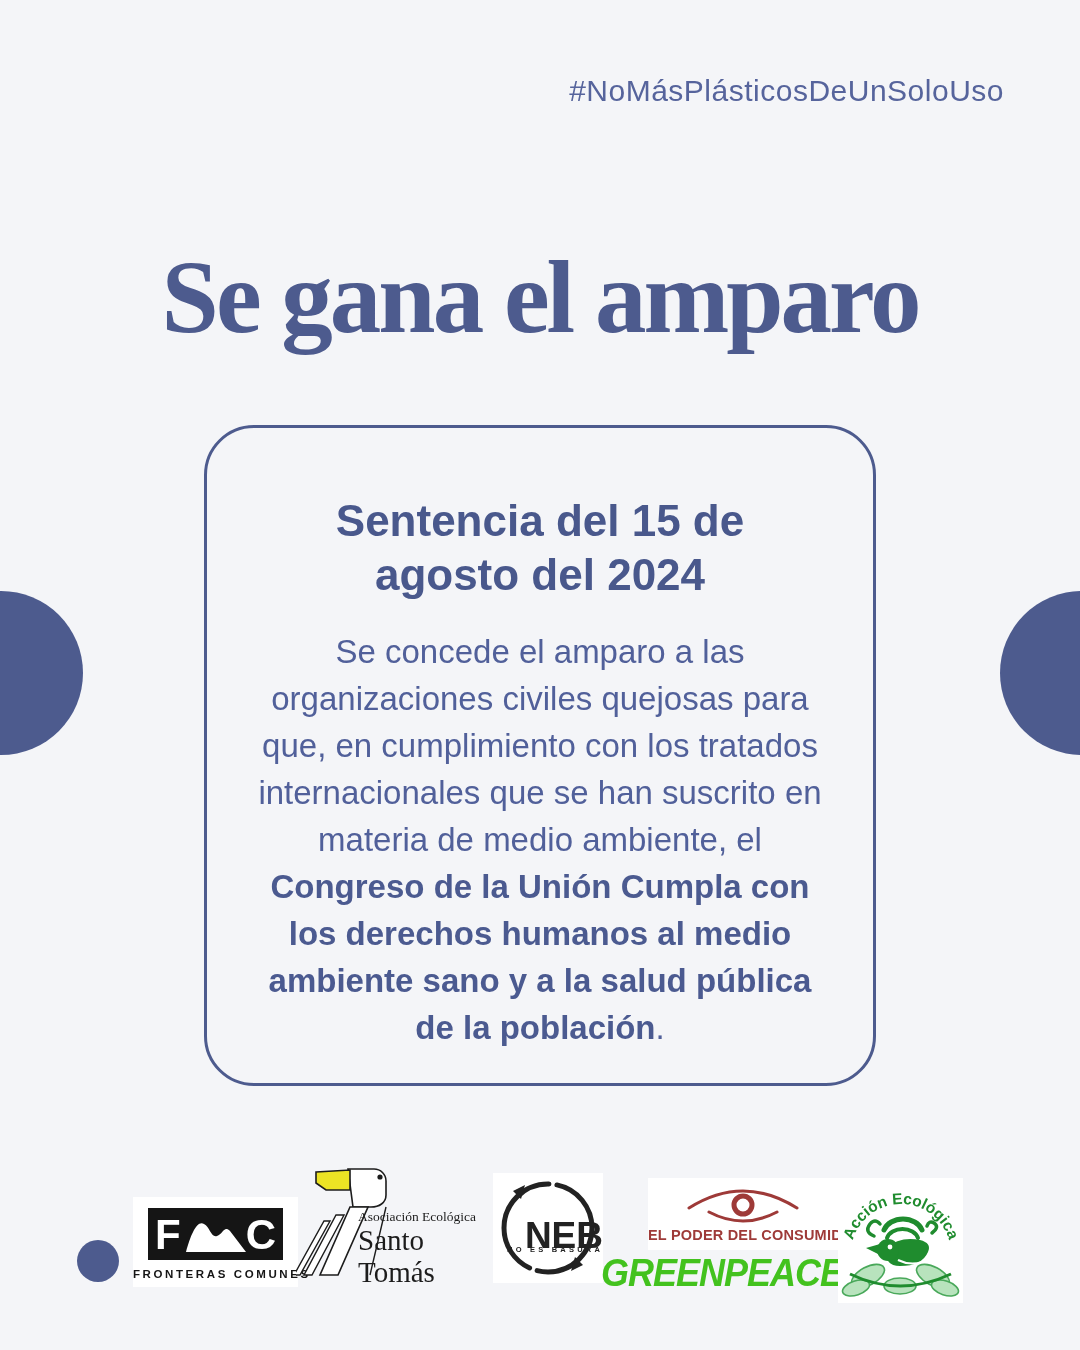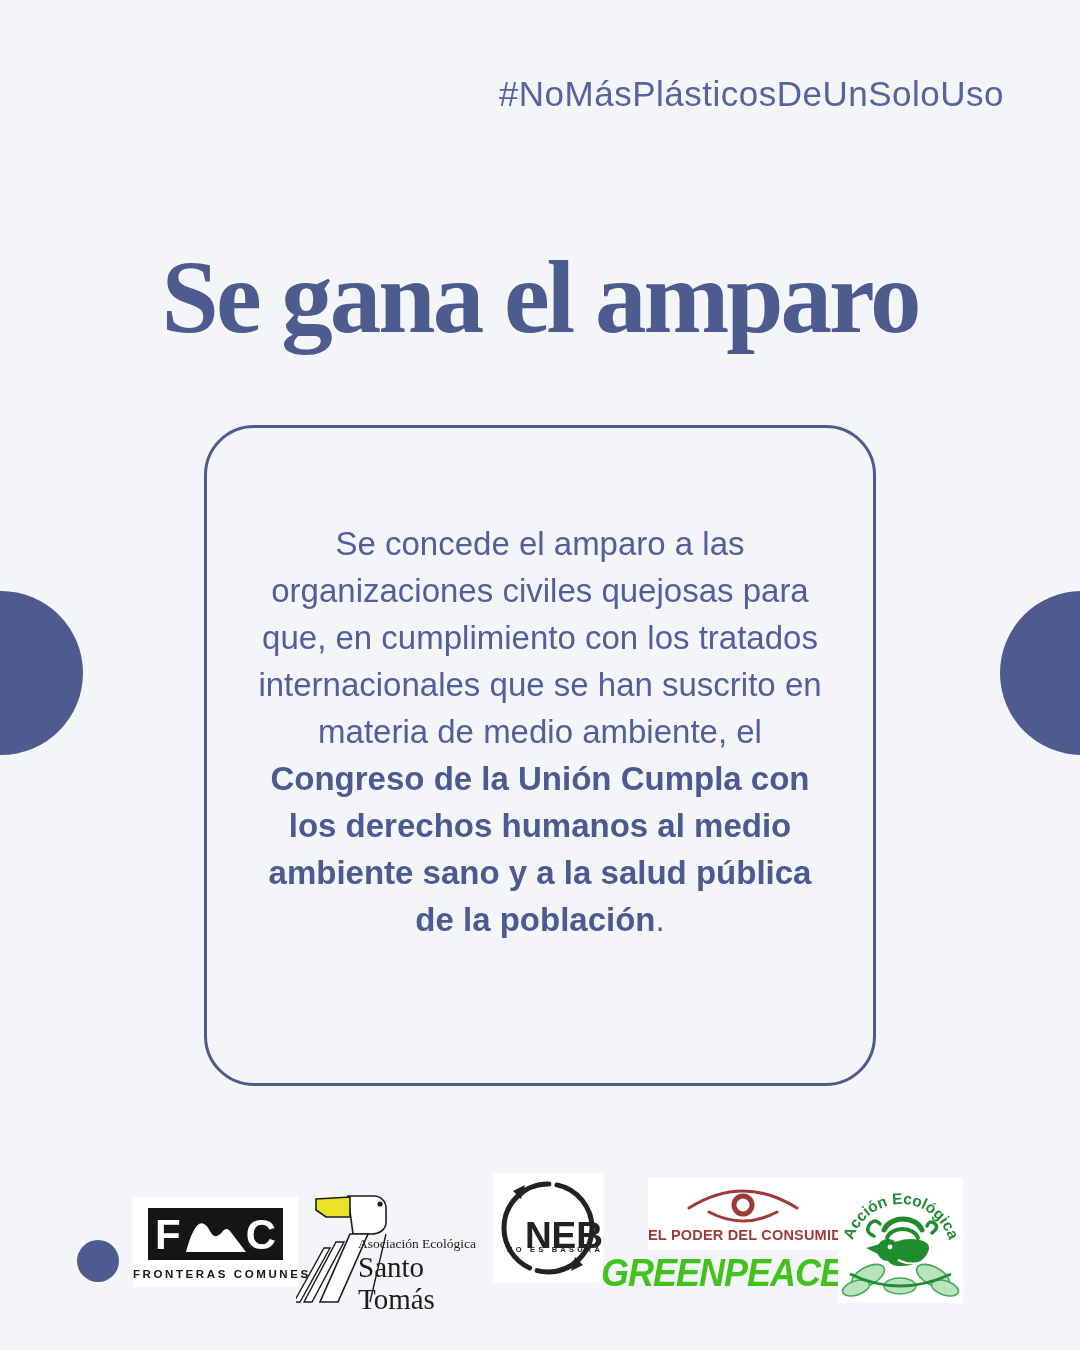--- a/index.html
+++ b/index.html
@@ -4,21 +4,21 @@
 <style>
   html,body{margin:0;padding:0;}
   .canvas{
     position:relative; width:1080px; height:1350px; overflow:hidden;
     background:#f4f5f8;
     font-family:"Liberation Sans", sans-serif;
   }
   
   .hashtag{
     position:absolute; top:74px; right:76px;
-    font-size:35px; letter-spacing:.5px; color:#56649c; font-weight:500;
+    font-size:30px; letter-spacing:.5px; color:#56649c; font-weight:500;
   }
   
   .title{
     position:absolute; top:238px; left:0; width:100%;
     text-align:center;
     font-family:Liberation Serif, serif; font-weight:bold;
     font-size:103px; letter-spacing:-3px; color:#4d5b8e;
   }
   
   .decor-circle{ position:absolute; width:164px; height:164px; border-radius:50%; background:#4d5b8e; }
@@ -44,21 +44,21 @@
   .logo-box{ position:absolute; background:#ffffff; }
   
   .fc-box{ left:133px; top:1197px; width:165px; height:90px; }
   .fc-black{ position:absolute; left:15px; top:11px; width:135px; height:52px; background:#151515; }
   .fc-letter{ position:absolute; top:3px; font-weight:700; font-size:42px; color:#ffffff; font-family:"Liberation Sans", sans-serif;}
   .fc-letter.f{ left:7px; } .fc-letter.c{ right:7px; }
   .fc-mountain{ position:absolute; left:36px; top:8px; }
   .fc-label{ position:absolute; bottom:7px; left:0; width:100%; text-align:center;
     font-size:11.5px; letter-spacing:2.6px; color:#151515; font-weight:600; white-space:nowrap;}
   
-  .st-wrap{ position:absolute; left:296px; top:1188px; width:200px; height:120px; }
+  .st-wrap{ position:absolute; left:296px; top:1161px; width:200px; height:120px; }
   .st-bird{ position:absolute; left:0; top:0; }
   .st-text{ position:absolute; left:62px; top:48px; text-align:left; color:#1c1c1c;
     font-family:"Liberation Serif", serif; }
   .st-line1{ font-size:13.5px; line-height:15px; }
   .st-line2{ font-size:29px; line-height:32px; }
   
   .neb-box{ left:493px; top:1173px; width:110px; height:110px; }
   .neb-svg{ position:absolute; left:0; top:0; }
   .neb-acronym{ position:absolute; top:42px; left:0; width:100%; text-align:right;
     font-size:37px; font-weight:700; letter-spacing:0px; color:#222222; }
@@ -83,20 +83,21 @@
 
   <div class="hashtag">#NoMásPlásticosDeUnSoloUso</div>
 
   <div class="title">Se gana el amparo</div>
 
   <div class="decor-circle left"></div>
   <div class="decor-circle right"></div>
   <div class="decor-dot"></div>
 
   <div class="card">
+    <h2 class="card-heading">Sentencia del 15 de agosto del 2024</h2>
     <p class="card-body"><span>Se concede el amparo a las organizaciones civiles quejosas para que, en cumplimiento con los tratados internacionales que se han suscrito en materia de medio ambiente, el </span><strong>Congreso de la Unión Cumpla con los derechos humanos al medio ambiente sano y a la salud pública de la población</strong><span>.</span></p>
   </div>
 
   <div class="logo-box fc-box">
     <div class="fc-black">
       <span class="fc-letter f">F</span>
       <svg class="fc-mountain" width="64" height="38" viewBox="0 0 64 38">
         <path d="M2,36 C7,18 13,4 20,8 C26,11 27,22 33,20 C39,18 40,9 46,15 L62,36 Z" fill="#ffffff"></path>
       </svg>
       <span class="fc-letter c">C</span>

